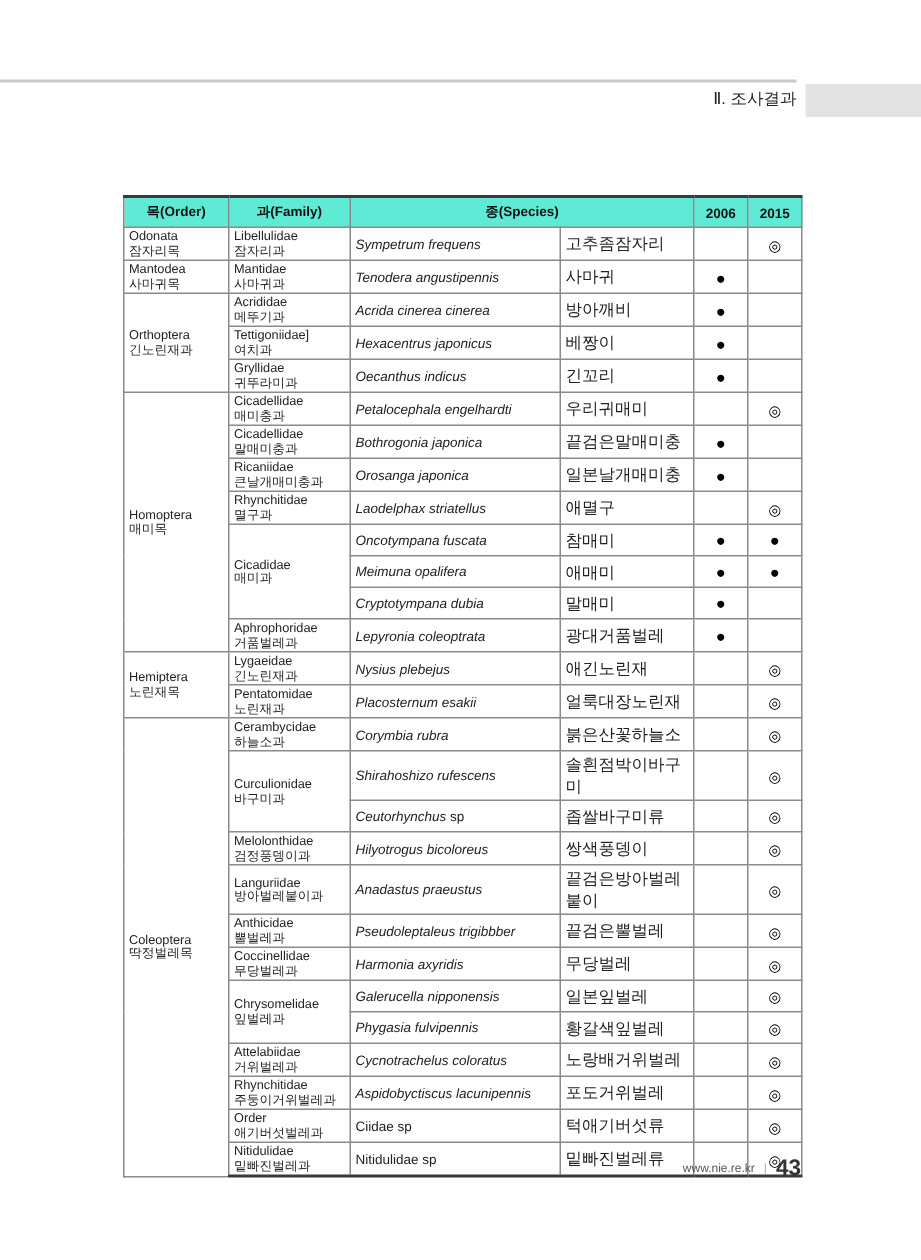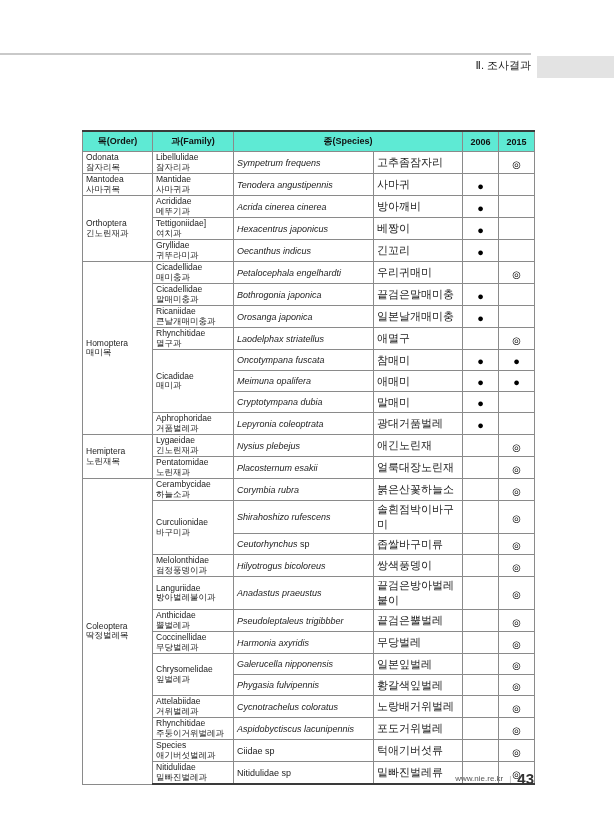--- a/index.html
+++ b/index.html
@@ -328,21 +328,21 @@
             <div>Rhynchitidae</div>
             <div>주둥이거위벌레과</div>
           </td>
           <td class="c-latin"><i>Aspidobyctiscus lacunipennis</i></td>
           <td class="c-kr">포도거위벌레</td>
           <td class="c-mark"></td>
           <td class="c-mark"><span class="ring">◎</span></td>
         </tr>
         <tr>
           <td class="c-family">
-            <div>Species</div>
+            <div>Order</div>
             <div>애기버섯벌레과</div>
           </td>
           <td class="c-latin">Ciidae sp</td>
           <td class="c-kr">턱애기버섯류</td>
           <td class="c-mark"></td>
           <td class="c-mark"><span class="ring">◎</span></td>
         </tr>
         <tr>
           <td class="c-family">
             <div>Nitidulidae</div>

